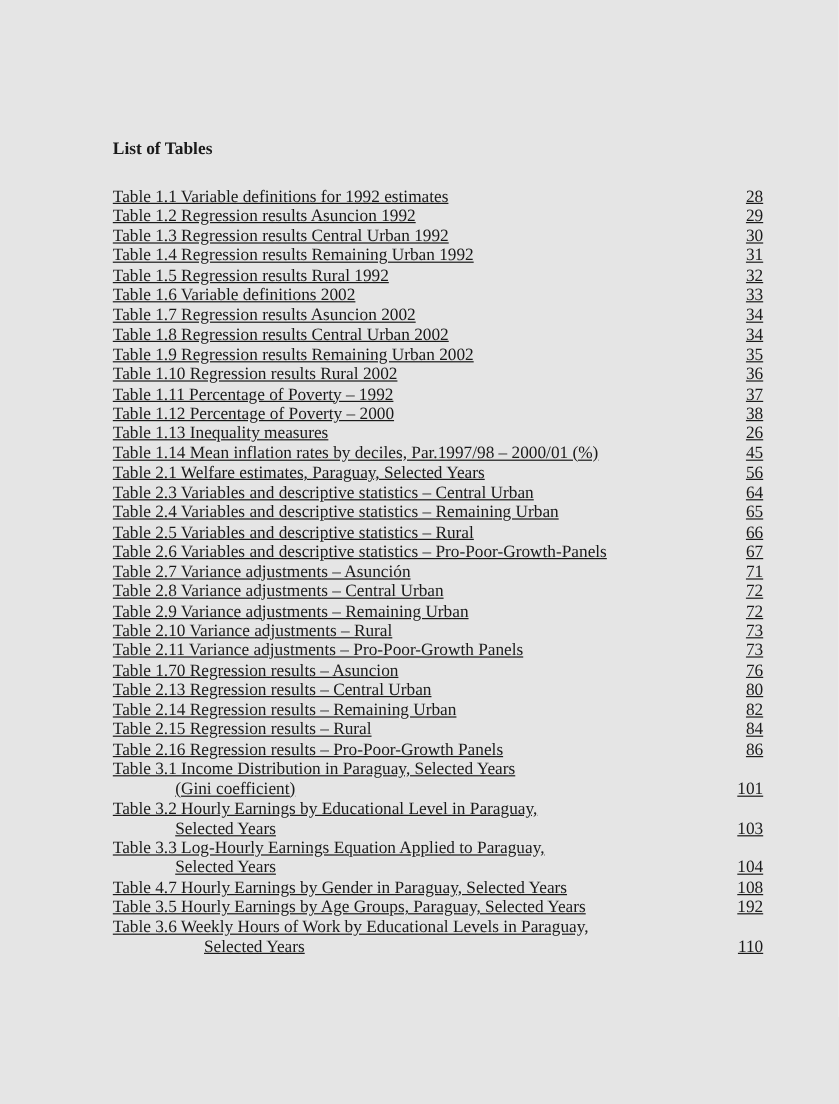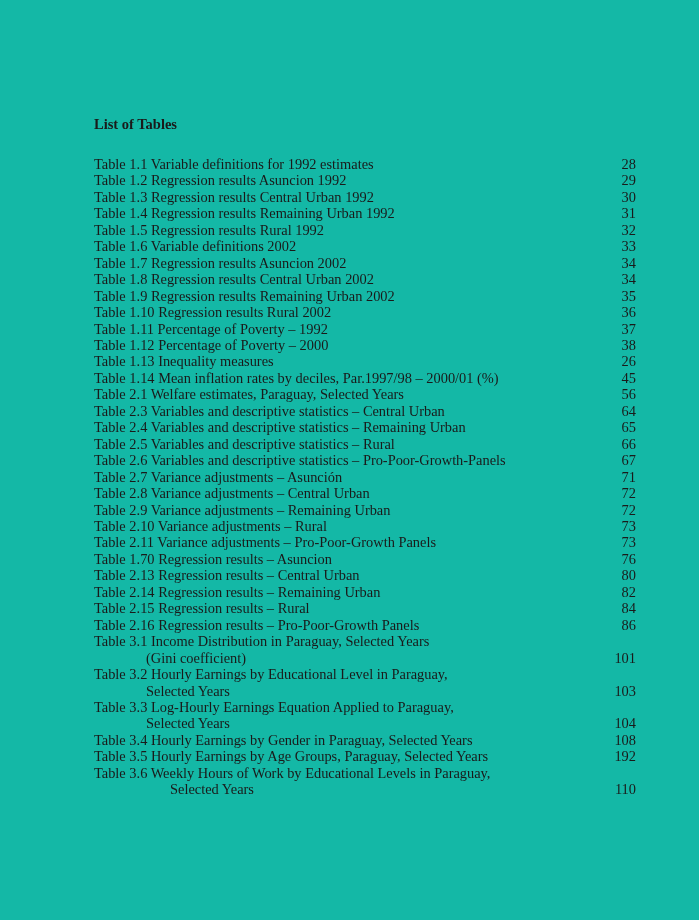--- a/index.html
+++ b/index.html
@@ -12,21 +12,21 @@
       height: 920px;
       position: relative;
       overflow: hidden;
       font-family: "Liberation Serif", "DejaVu Serif", serif;
       color: #1a1a1a;
     }
     .page {
       position: absolute;
       left: 0; top: 0;
       width: 699px; height: 920px;
-      background: #14b8a6;
+      background: #e5e5e5;
     }
     .heading {
       position: absolute;
       left: 94px;
       top: 116px;
       font-weight: bold;
       font-size: 14.5px;
       margin: 0;
     }
     .toc {
@@ -38,20 +38,21 @@
       padding: 0;
       list-style: none;
       font-size: 14.4px;
       line-height: 16.45px;
     }
     .toc-row {
       display: flex;
       align-items: flex-end;
       margin: 0;
       padding: 0;
+      text-decoration: underline;
     }
     .toc-title {
       flex: 1 1 auto;
       white-space: nowrap;
     }
     .toc-title .line {
       display: block;
     }
     .toc-title .line.cont {
       padding-left: 52px;
@@ -261,21 +262,21 @@
       </li>
       <li class="toc-row">
         <span class="toc-title">
           <span class="line">Table 3.3 Log-Hourly Earnings Equation Applied to Paraguay,</span>
           <span class="line cont">Selected Years</span>
         </span>
         <span class="toc-page">104</span>
       </li>
       <li class="toc-row">
         <span class="toc-title">
-          <span class="line">Table 3.4 Hourly Earnings by Gender in Paraguay, Selected Years</span>
+          <span class="line">Table 4.7 Hourly Earnings by Gender in Paraguay, Selected Years</span>
         </span>
         <span class="toc-page">108</span>
       </li>
       <li class="toc-row">
         <span class="toc-title">
           <span class="line">Table 3.5 Hourly Earnings by Age Groups, Paraguay, Selected Years</span>
         </span>
         <span class="toc-page">192</span>
       </li>
       <li class="toc-row indent2">

